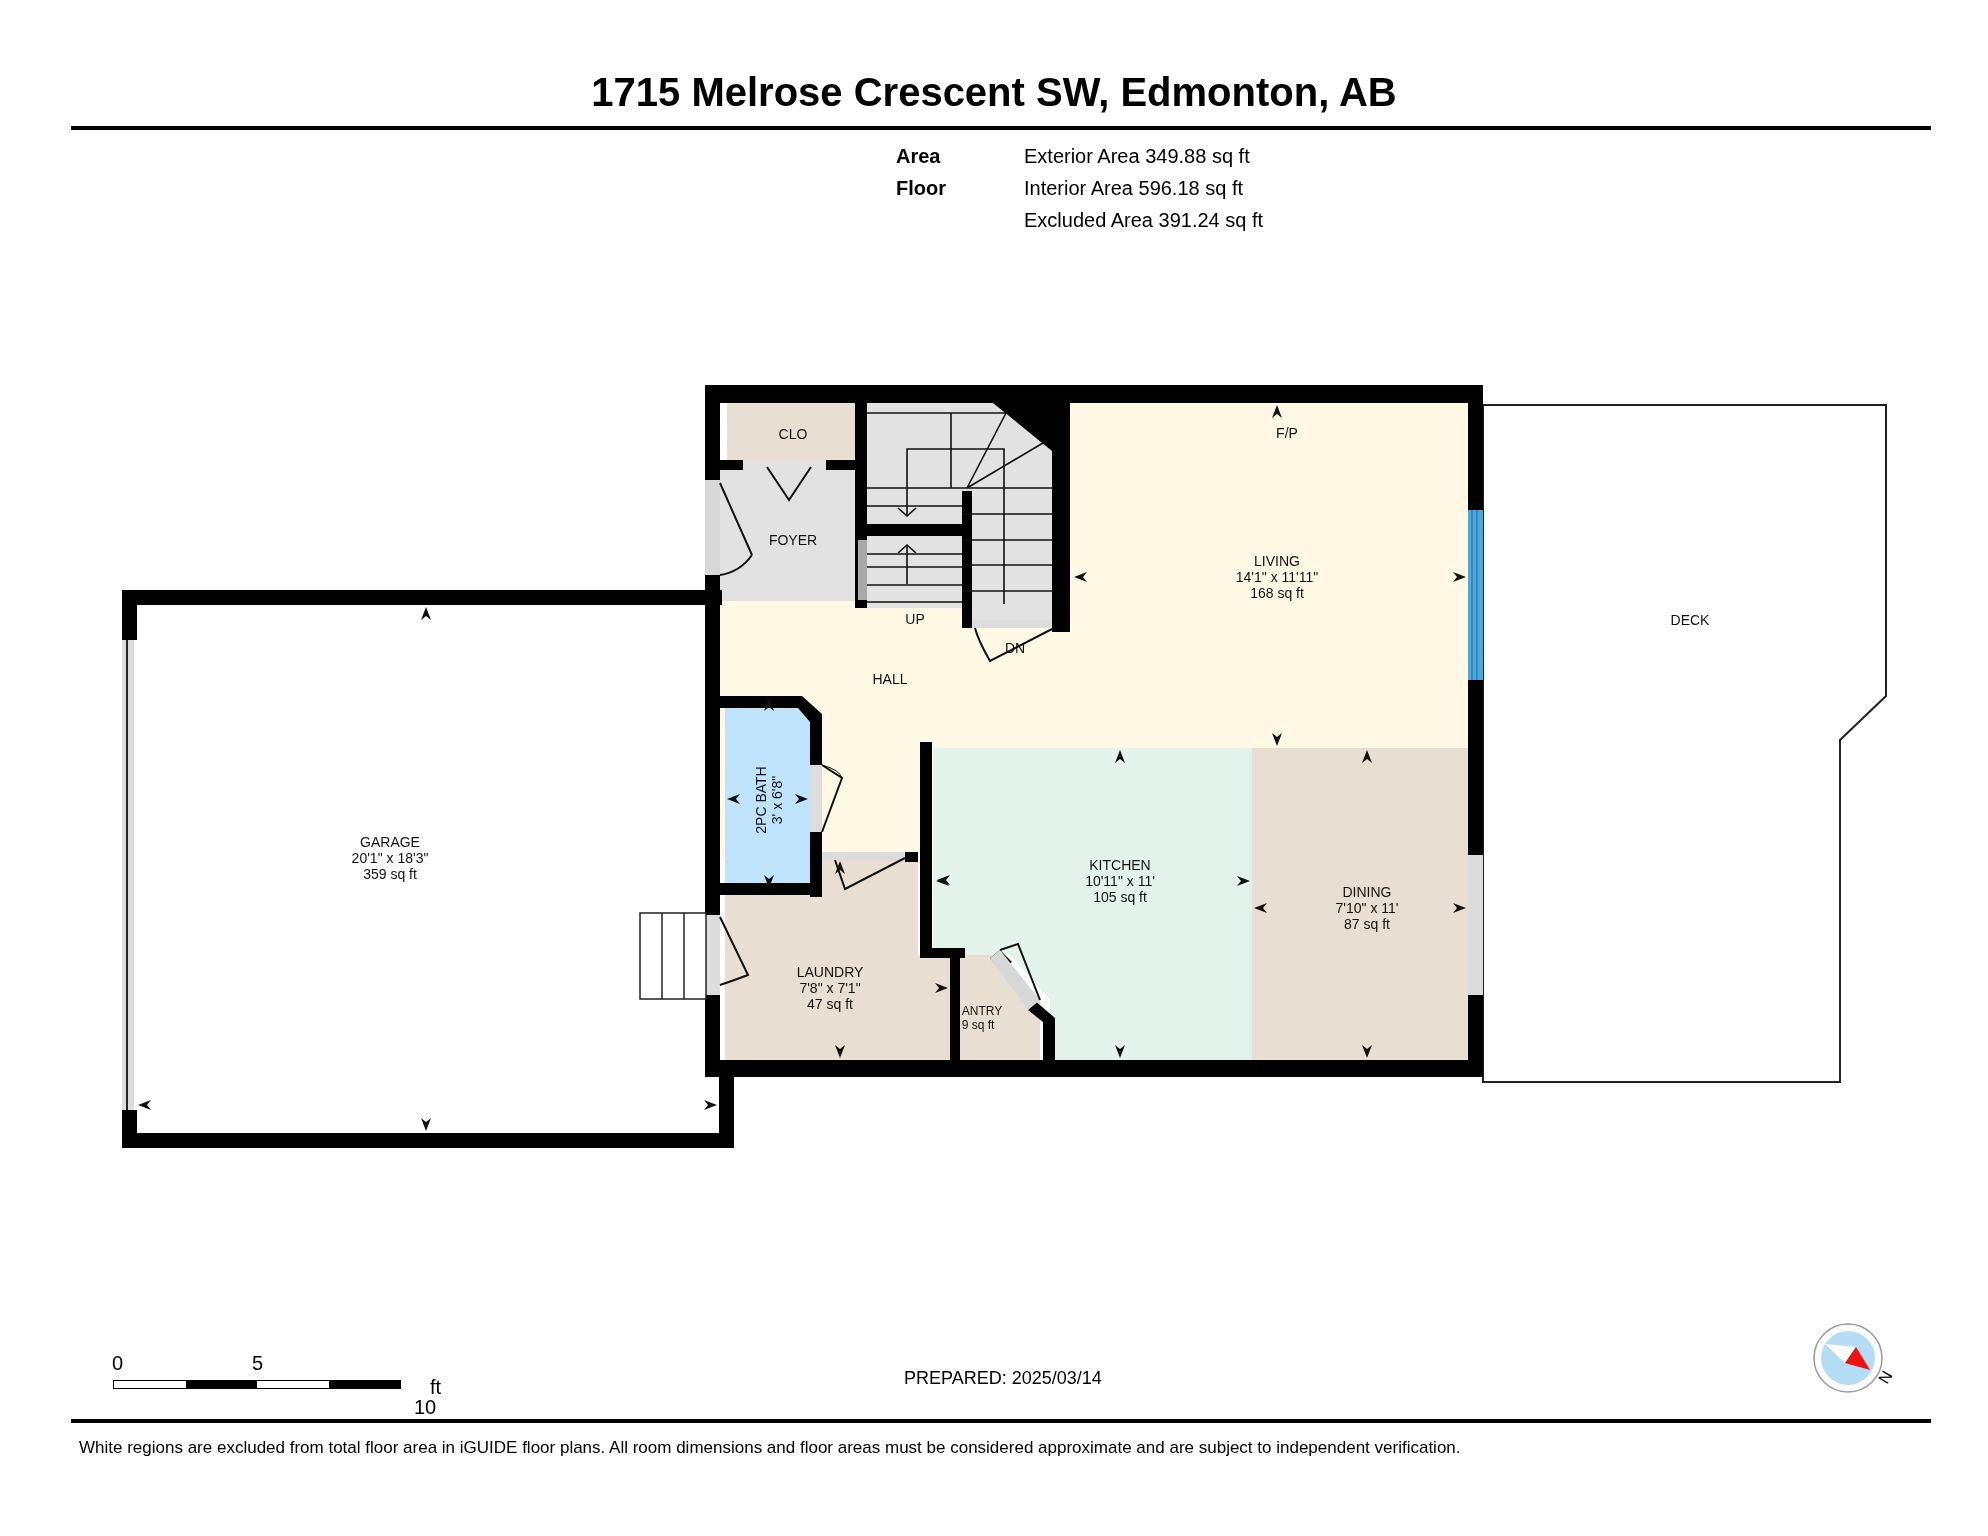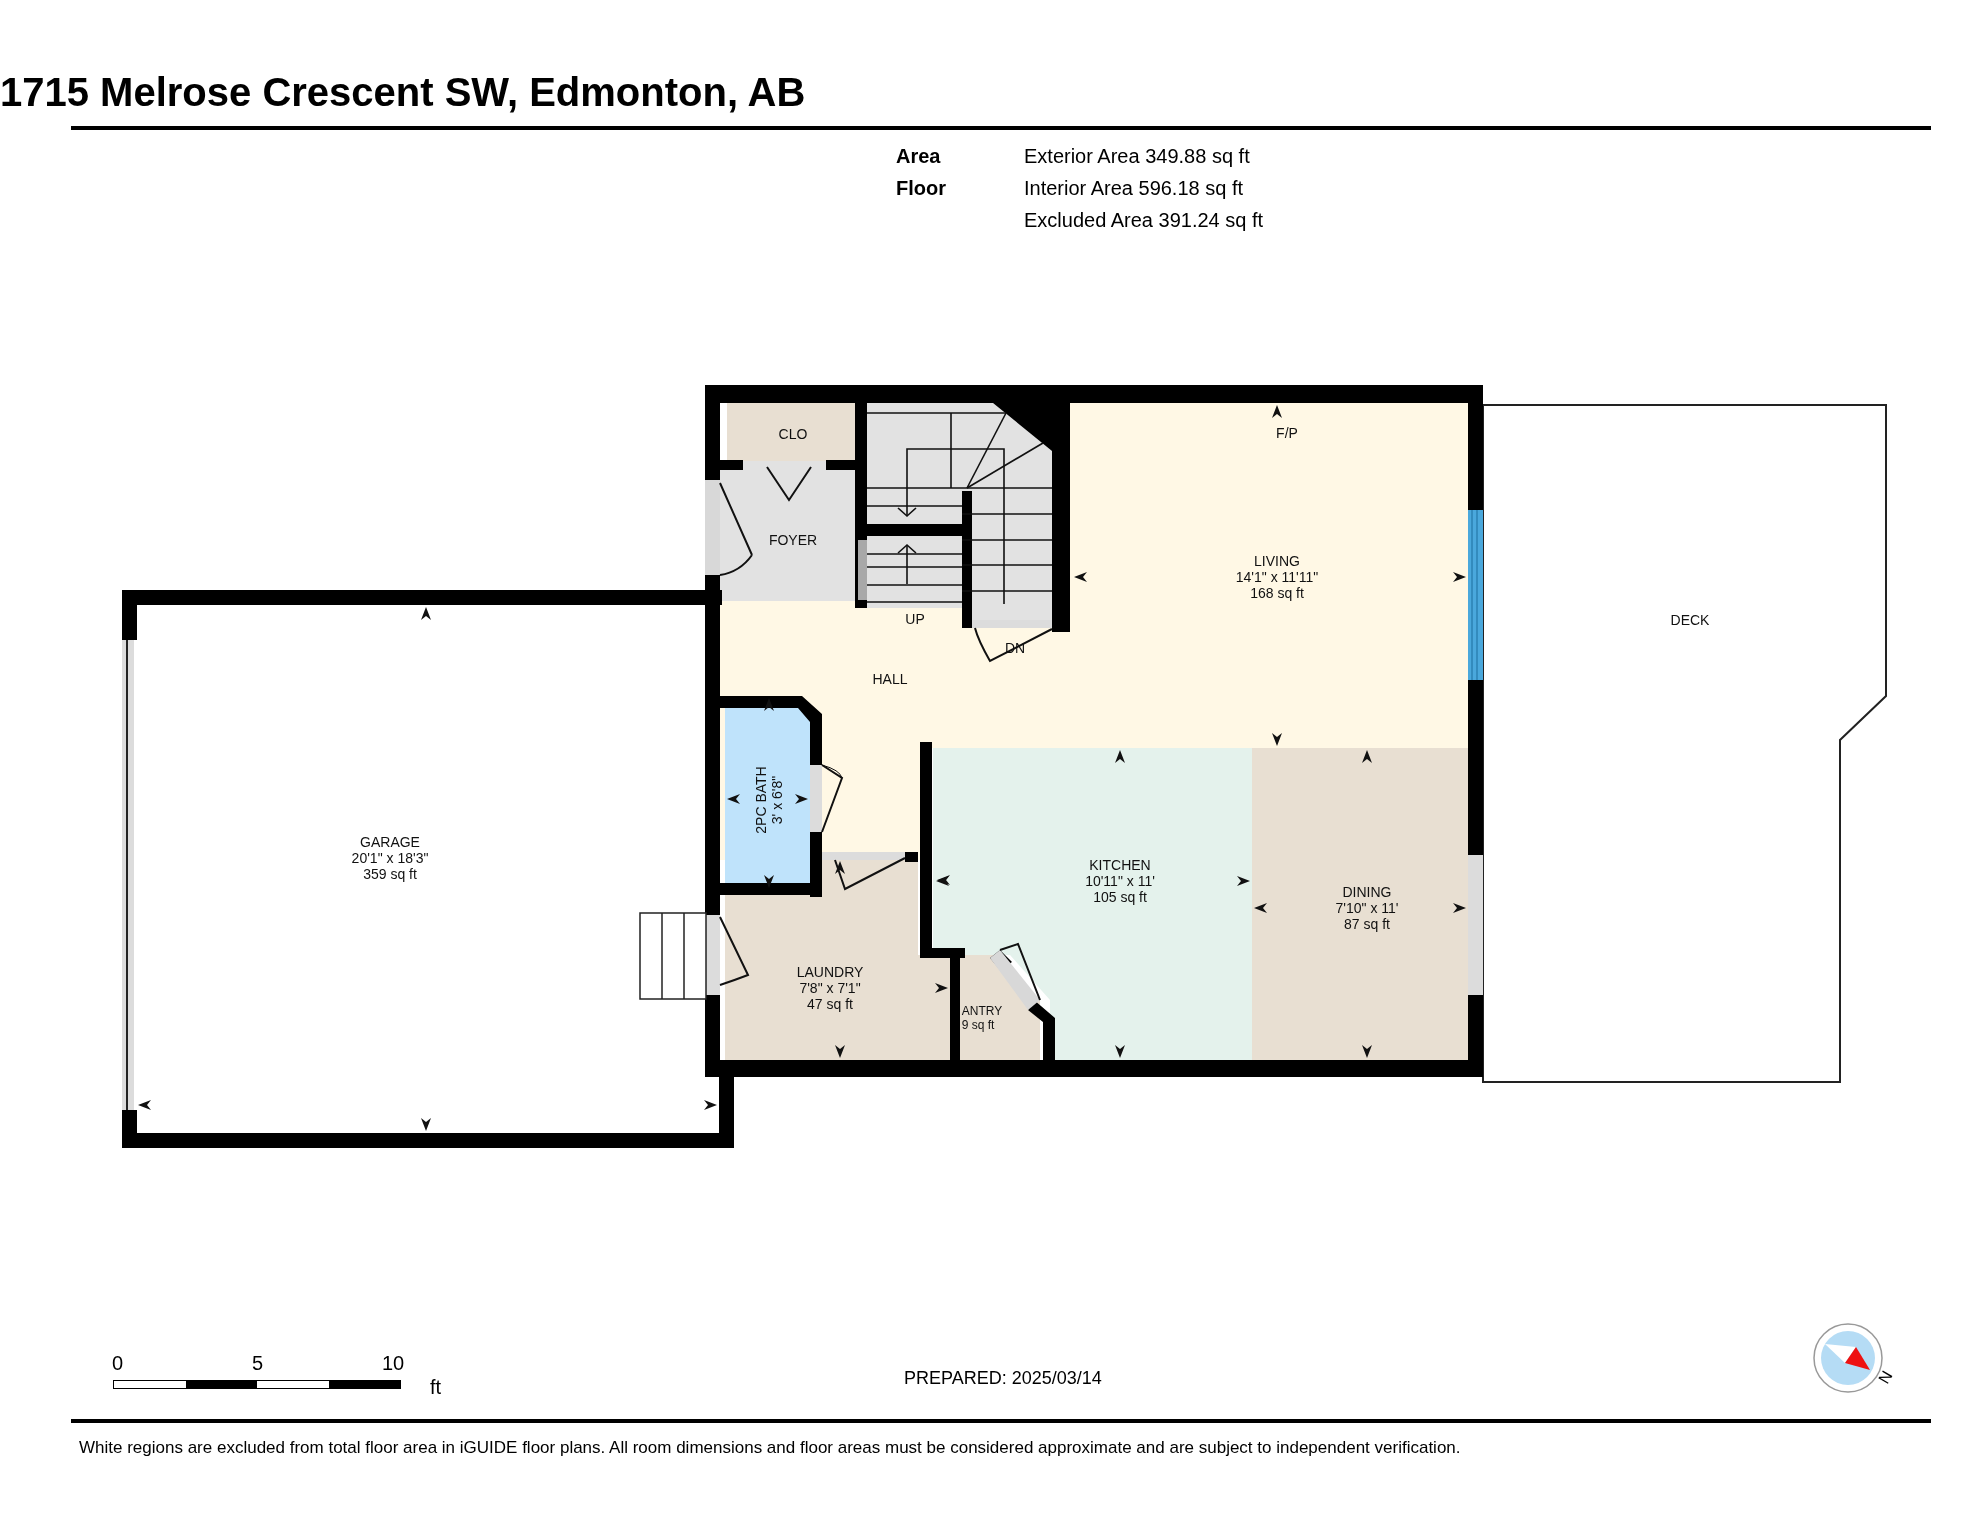--- a/index.html
+++ b/index.html
@@ -1,18 +1,18 @@
 <!DOCTYPE html>
 <html><head>
 <meta charset="utf-8">
 <style>
   html, body { margin: 0; padding: 0; background: #ffffff; }
   body { width: 1988px; height: 1536px; position: relative; overflow: hidden;
          font-family: "Liberation Sans", sans-serif; color: #000; }
-  .title { position: absolute; left: 0; width: 1988px; top: 70px; 
+  .title { position: absolute; left: 0; width: 1988px; top: 70px; text-align: center;
            font-size: 40px; font-weight: bold; letter-spacing: 0px; }
   .rule { position: absolute; left: 71px; width: 1860px; height: 4px; background: #000; }
   .areas { position: absolute; top: 140px; left: 896px; font-size: 20px; line-height: 32px; }
   .areas .floor { position: absolute; left: 0; top: 0; font-weight: bold; }
   .areas .vals { position: absolute; left: 128px; top: 0; white-space: nowrap; }
   .plan { position: absolute; left: 0; top: 0; }
   .rm { font-family: "Liberation Sans", sans-serif; font-size: 14px; fill: #111; text-anchor: middle; }
   .scale { position: absolute; left: 112px; top: 1352px; }
   .scale .lbl { position: absolute; font-size: 20px; top: 0; }
   .prepared { position: absolute; left: 904px; top: 1368px; font-size: 18px; }
@@ -216,21 +216,21 @@
     <text class="rm" x="390" y="847">GARAGE</text>
     <text class="rm" x="390" y="863">20'1" x 18'3"</text>
     <text class="rm" x="390" y="879">359 sq ft</text>
   </g>
 </svg>
 
 <div class="scale">
   <span class="lbl" style="left:0px;">0</span>
   <span class="lbl" style="left:140px;"></span>
   <span class="lbl" style="left:140px;">5</span>
-  <span class="lbl" style="left:270px;">10</span>
+  <span class="lbl" style="left:302px;margin-top:44px;">10</span>
   <div style="position:absolute; left:1px; top:28px; width:288px; height:9px; border:1px solid #000; box-sizing:border-box; display:flex;">
     <div style="flex:1; background:#fff;"></div>
     <div style="flex:1; background:#000;"></div>
     <div style="flex:1; background:#fff;"></div>
     <div style="flex:1; background:#000;"></div>
   </div>
   <span class="lbl" style="left:306px; top:24px;margin-left:12px;">ft</span>
 </div>
 
 <div class="prepared">PREPARED: 2025/03/14</div>

